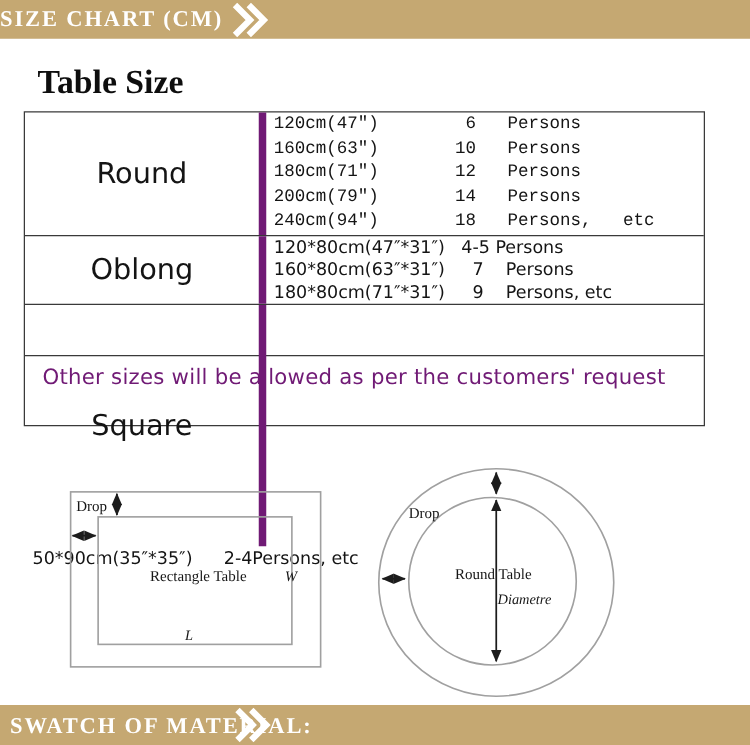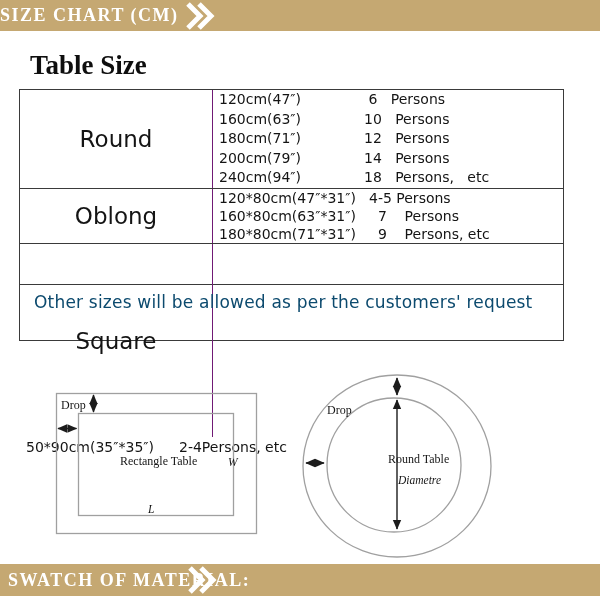--- a/index.html
+++ b/index.html
@@ -24,36 +24,36 @@
   .size-table{
     position:absolute;left:19px;top:89px;width:545px;
     border:1px solid #3a3a3a;box-sizing:border-box;background:#fff;
   }
   .sec{display:flex;border-top:1px solid #3a3a3a;box-sizing:border-box;}
   .sec:first-child{border-top:none;}
   .sec-0{height:98px;}
   .sec-1{height:55px;}
   .sec-2{height:41px;flex-direction:column;}
   .label-cell{
-    width:193px;flex:0 0 193px;border-right:1px solid #701a75;box-sizing:border-box;
+    width:193px;flex:0 0 193px;border-right:6px solid #701a75;box-sizing:border-box;
     display:flex;align-items:center;justify-content:center;font-size:23px;color:#141414;
   }
   .data-cell{flex:1;padding-left:6px;display:flex;flex-direction:column;justify-content:center;}
   .row-line{display:flex;font-size:14px;color:#141414;}
-  .sec-0 .row-line{line-height:19.5px;}
+  .sec-0 .row-line{line-height:19.5px;font-family:Liberation Mono, monospace;}
   .sec-1 .row-line{line-height:18px;}
   .sec-2 .row-line{line-height:20px;}
   .size-span{white-space:pre;}
   .sec-0 .size-span{min-width:145px;}
   .sec-1 .size-span{min-width:150px;}
   .sec-2 .size-span{min-width:153px;}
   .persons-span{white-space:pre;}
   .note-row{
     border-top:1px solid #3a3a3a;height:56px;box-sizing:border-box;
-    font-size:17px;padding:7px 0 0 14px;color:#0c4a6e;letter-spacing:0.2px;
+    font-size:17px;padding:7px 0 0 14px;color:#701a75;letter-spacing:0.2px;
   }
   .diagram-svg{position:absolute;}
   .rect-diagram{left:55px;top:392px;}
   .round-diagram{left:300px;top:372px;}
   .dlabel{
     position:absolute;font-family:"Liberation Serif",serif;font-size:12px;color:#161616;
     white-space:nowrap;line-height:12px;
   }
   .dlabel.bold{font-weight:normal;}
   .dlabel.italic{font-style:italic;font-size:11.5px;}
@@ -148,21 +148,21 @@
       <path d="M0,1 L7,4 L0,7 Z" fill="#1c1c1c"></path>
     </marker>
   </defs>
   <ellipse cx="97" cy="94" rx="94" ry="91" fill="none" stroke="#a0a0a0" stroke-width="1.3"></ellipse>
   <circle cx="94" cy="93" r="67" fill="none" stroke="#a0a0a0" stroke-width="1.3"></circle>
   <line x1="97" y1="6" x2="97" y2="23" stroke="#1c1c1c" stroke-width="1.4" marker-start="url(#arrC)" marker-end="url(#arrC)"></line>
   <line x1="97" y1="28" x2="97" y2="157" stroke="#1c1c1c" stroke-width="1.4" marker-start="url(#arrC)" marker-end="url(#arrC)"></line>
   <line x1="6" y1="91" x2="24" y2="91" stroke="#1c1c1c" stroke-width="1.4" marker-start="url(#arrC)" marker-end="url(#arrC)"></line>
 </svg>
 <span class="dlabel" style="left:327px;top:404px;">Drop</span>
-<span class="dlabel bold" style="left:364px;top:453px;margin-left:24px;">Round Table</span>
+<span class="dlabel bold" style="left:364px;top:453px;">Round Table</span>
 <span class="dlabel italic" style="left:398px;top:474px;">Diametre</span>
 
 <div class="banner banner-bottom">
   <span>SWATCH OF MATERIAL:</span>
   <svg class="chevron" width="34" height="28" viewBox="0 0 34 28">
     <path d="M4,2 L16,14 L4,26" fill="none" stroke="#ffffff" stroke-width="5"></path>
     <path d="M15,2 L27,14 L15,26" fill="none" stroke="#ffffff" stroke-width="5"></path>
   </svg>
 </div>
 

